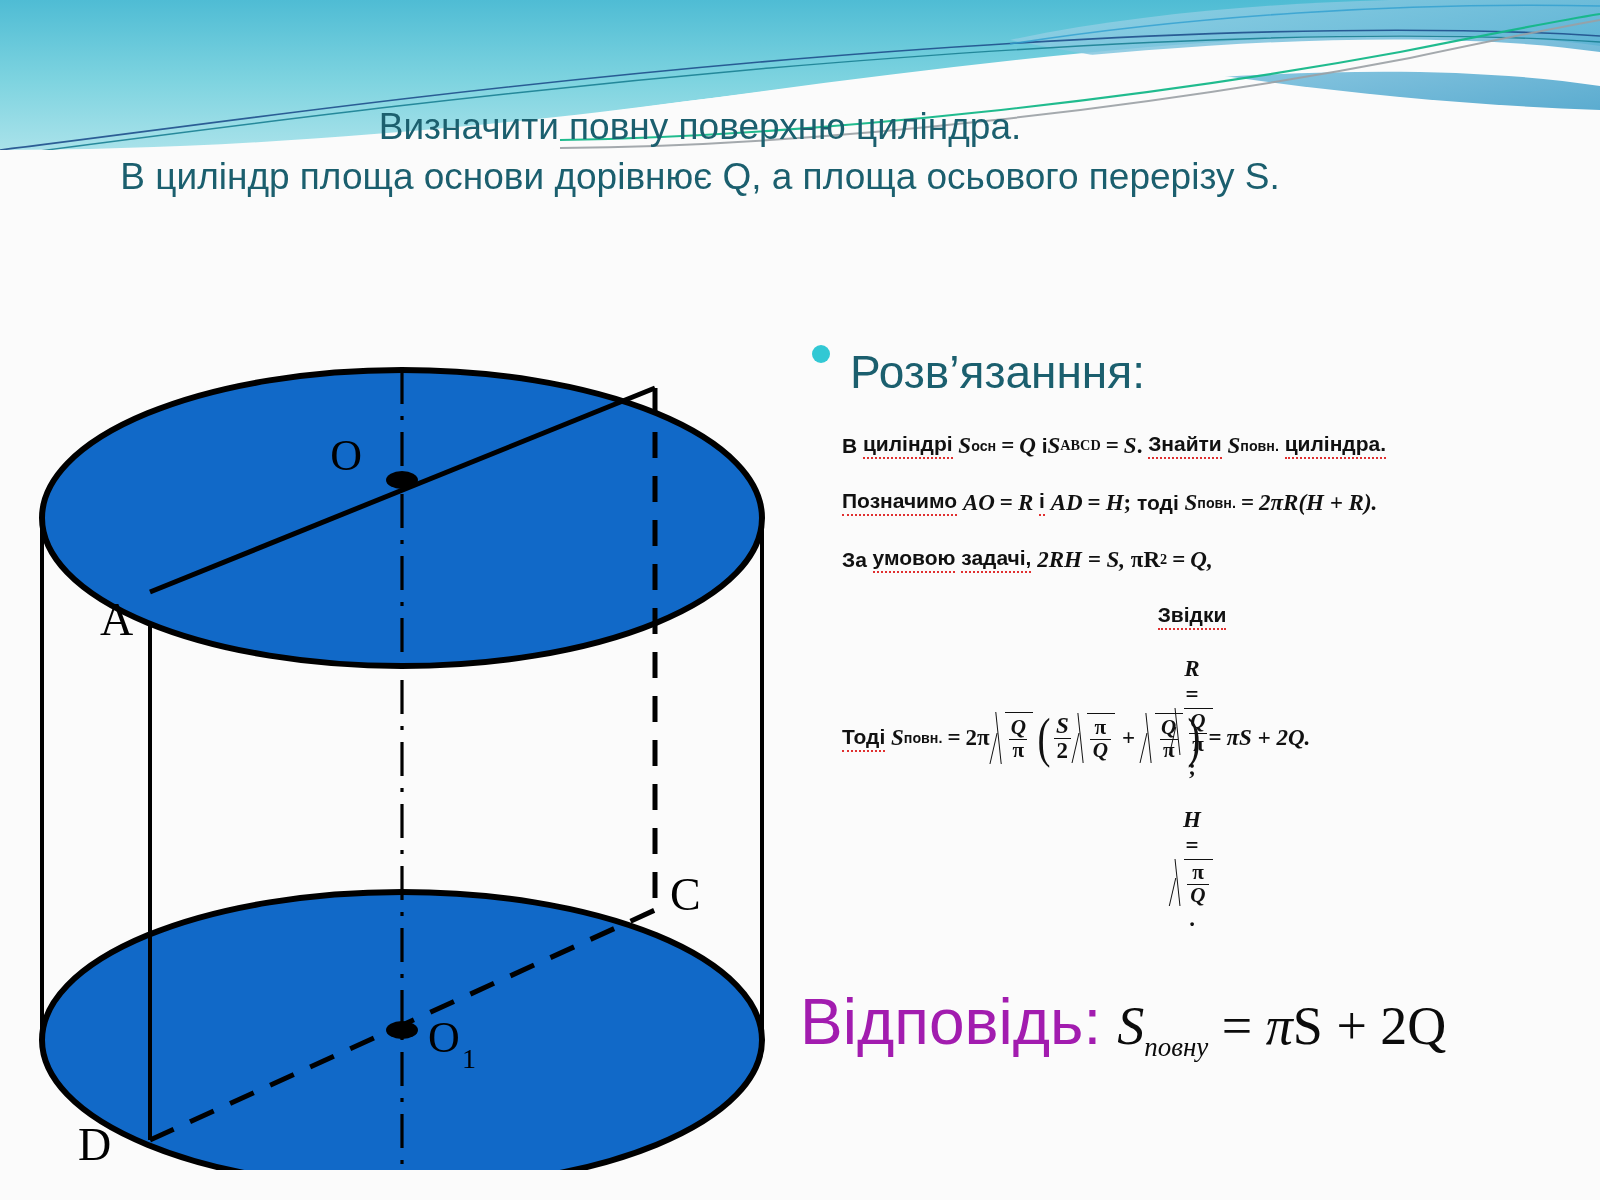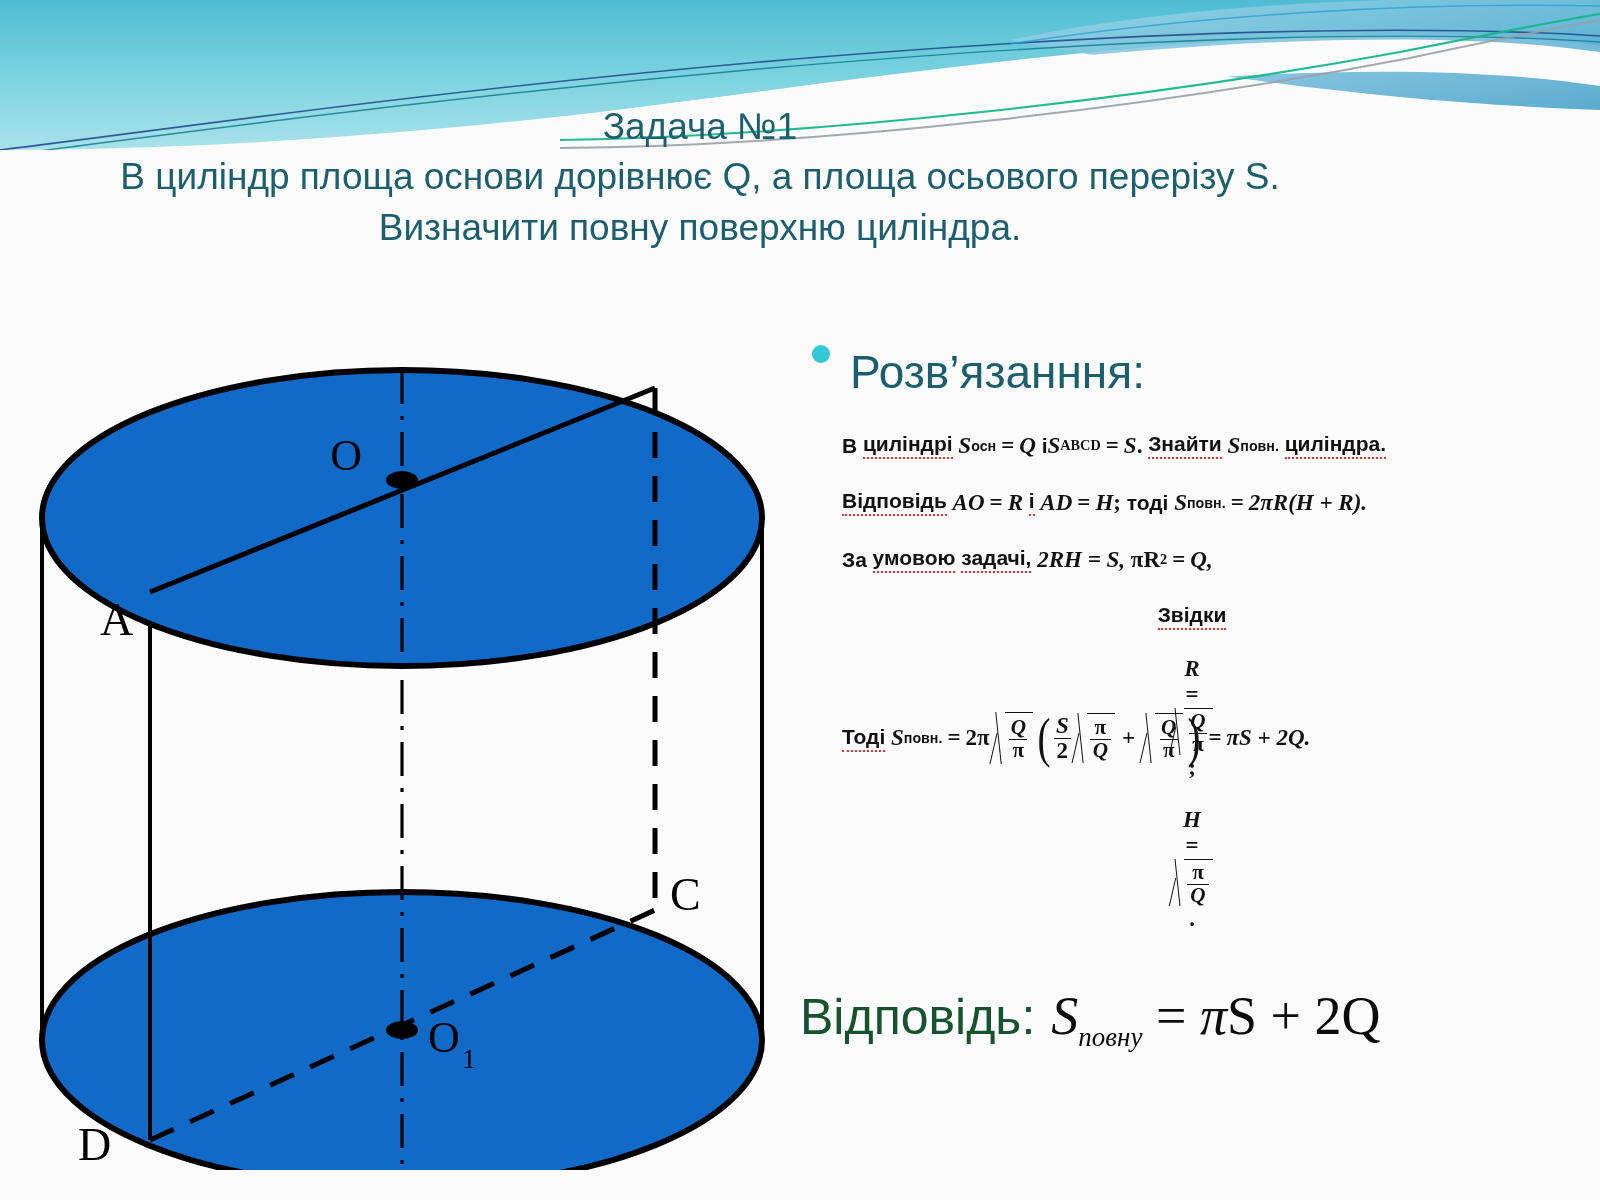--- a/index.html
+++ b/index.html
@@ -134,22 +134,22 @@
   }
   
   #answer {
     position: absolute;
     left: 800px; top: 985px;
     display: flex;
     align-items: baseline;
     gap: 16px;
   }
   #answer-label {
-    color: #14532d;
-    font-size: 50px;
+    color: #a21caf;
+    font-size: 64px;
     font-family: "Liberation Sans", sans-serif;
   }
   #answer-formula {
     font-family: "Liberation Serif", serif;
     font-size: 54px;
     color: #0b0b0b;
     white-space: nowrap;
   }
   #answer-formula .ai { font-style: italic; }
   #answer-formula sub {
@@ -186,23 +186,22 @@
 
       <path d="M0,150 C180,128 420,92 760,62 C1090,34 1380,22 1600,36" fill="none" stroke="#1f4f8c" stroke-width="1.6" opacity="0.9"></path>
       <path d="M0,156 C190,132 430,98 770,68 C1100,40 1390,28 1600,42" fill="none" stroke="#1a7f92" stroke-width="1.4" opacity="0.9"></path>
       <path d="M560,140 C820,136 1150,98 1400,52 C1490,34 1550,22 1600,14" fill="none" stroke="#14b788" stroke-width="2.1" opacity="0.95"></path>
       <path d="M560,148 C830,146 1160,106 1410,58 C1495,40 1555,28 1600,20" fill="none" stroke="#9aa0a4" stroke-width="2" opacity="0.9"></path>
       <path d="M1010,44 C1190,16 1400,2 1600,6" fill="none" stroke="#2f9fd0" stroke-width="1.6" opacity="0.8"></path>
     </svg>
   </div>
 
   <div id="title-block">
-    <span id="title-line-1">Задача №1</span>
+    <span id="title-line-3">Визначити повну поверхню циліндра.</span>
     <span id="title-line-2">В циліндр площа основи дорівнює Q, а площа осьового перерізу S.</span>
-    <span id="title-line-3">Визначити повну поверхню циліндра.</span>
   </div>
 
   <div id="figure">
     <svg width="790" height="840" viewBox="0 0 790 840">
 
       <ellipse cx="392" cy="710" rx="360" ry="148" fill="#1169c8" stroke="#000" stroke-width="6"></ellipse>
 
       <line x1="32" y1="188" x2="32" y2="710" stroke="#000" stroke-width="4"></line>
       <line x1="752" y1="188" x2="752" y2="710" stroke="#000" stroke-width="4"></line>
 
@@ -246,21 +245,21 @@
       <span class="mtxt">і</span>
       <span class="mi">S</span><sub class="mrm" style="font-family:'Liberation Serif',serif;">ABCD</sub>
       <span class="mop">=</span>
       <span class="mi">S</span><span class="mn">.</span>&nbsp;
       <span class="mtxt squiggle">Знайти</span>&nbsp;
       <span class="mi">S</span><sub class="mrm">повн.</sub>&nbsp;
       <span class="mtxt squiggle">циліндра.</span>
     </div>
 
     <div class="math-line" style="margin-bottom:30px;">
-      <span class="mtxt squiggle">Відповідь</span>&nbsp;
+      <span class="mtxt squiggle">Позначимо</span>&nbsp;
       <span class="mi">AO</span>
       <span class="mop">=</span>
       <span class="mi">R</span>&nbsp;
       <span class="mtxt squiggle">і</span>&nbsp;
       <span class="mi">AD</span>
       <span class="mop">=</span>
       <span class="mi">H</span><span class="mn">;</span>&nbsp;
       <span class="mtxt">тоді</span>&nbsp;
       <span class="mi">S</span><sub class="mrm">повн.</sub>
       <span class="mop">=</span>

